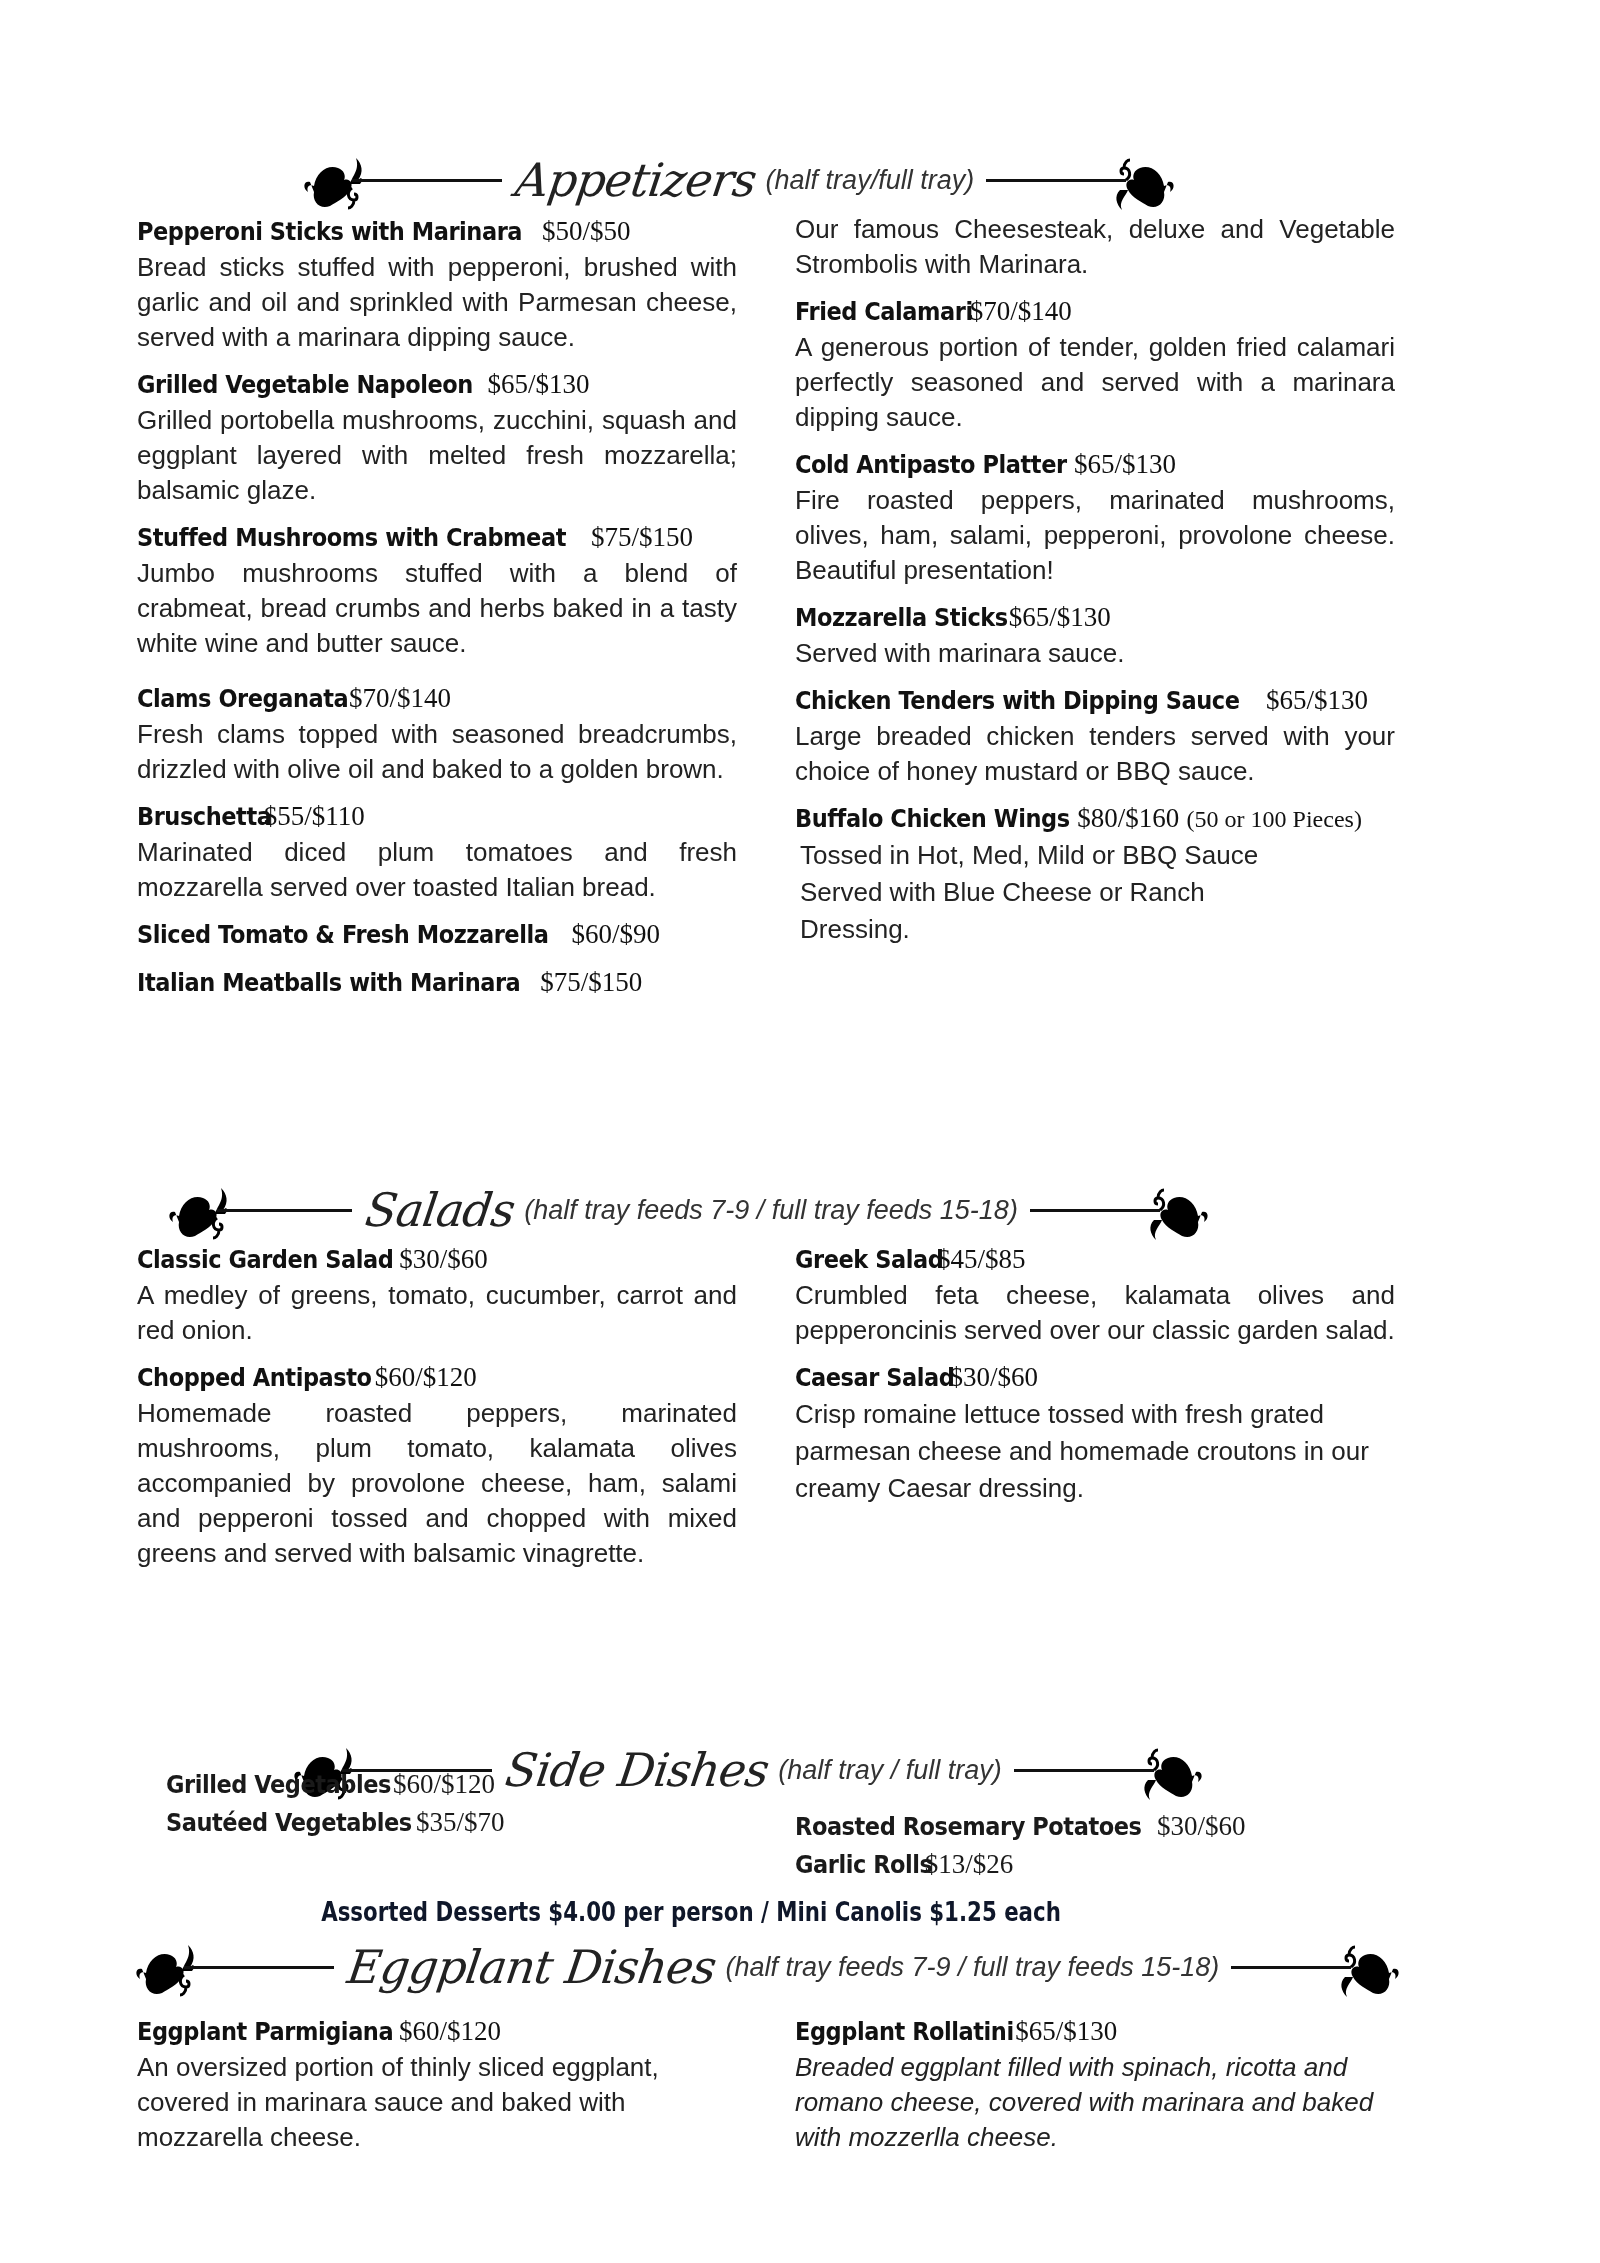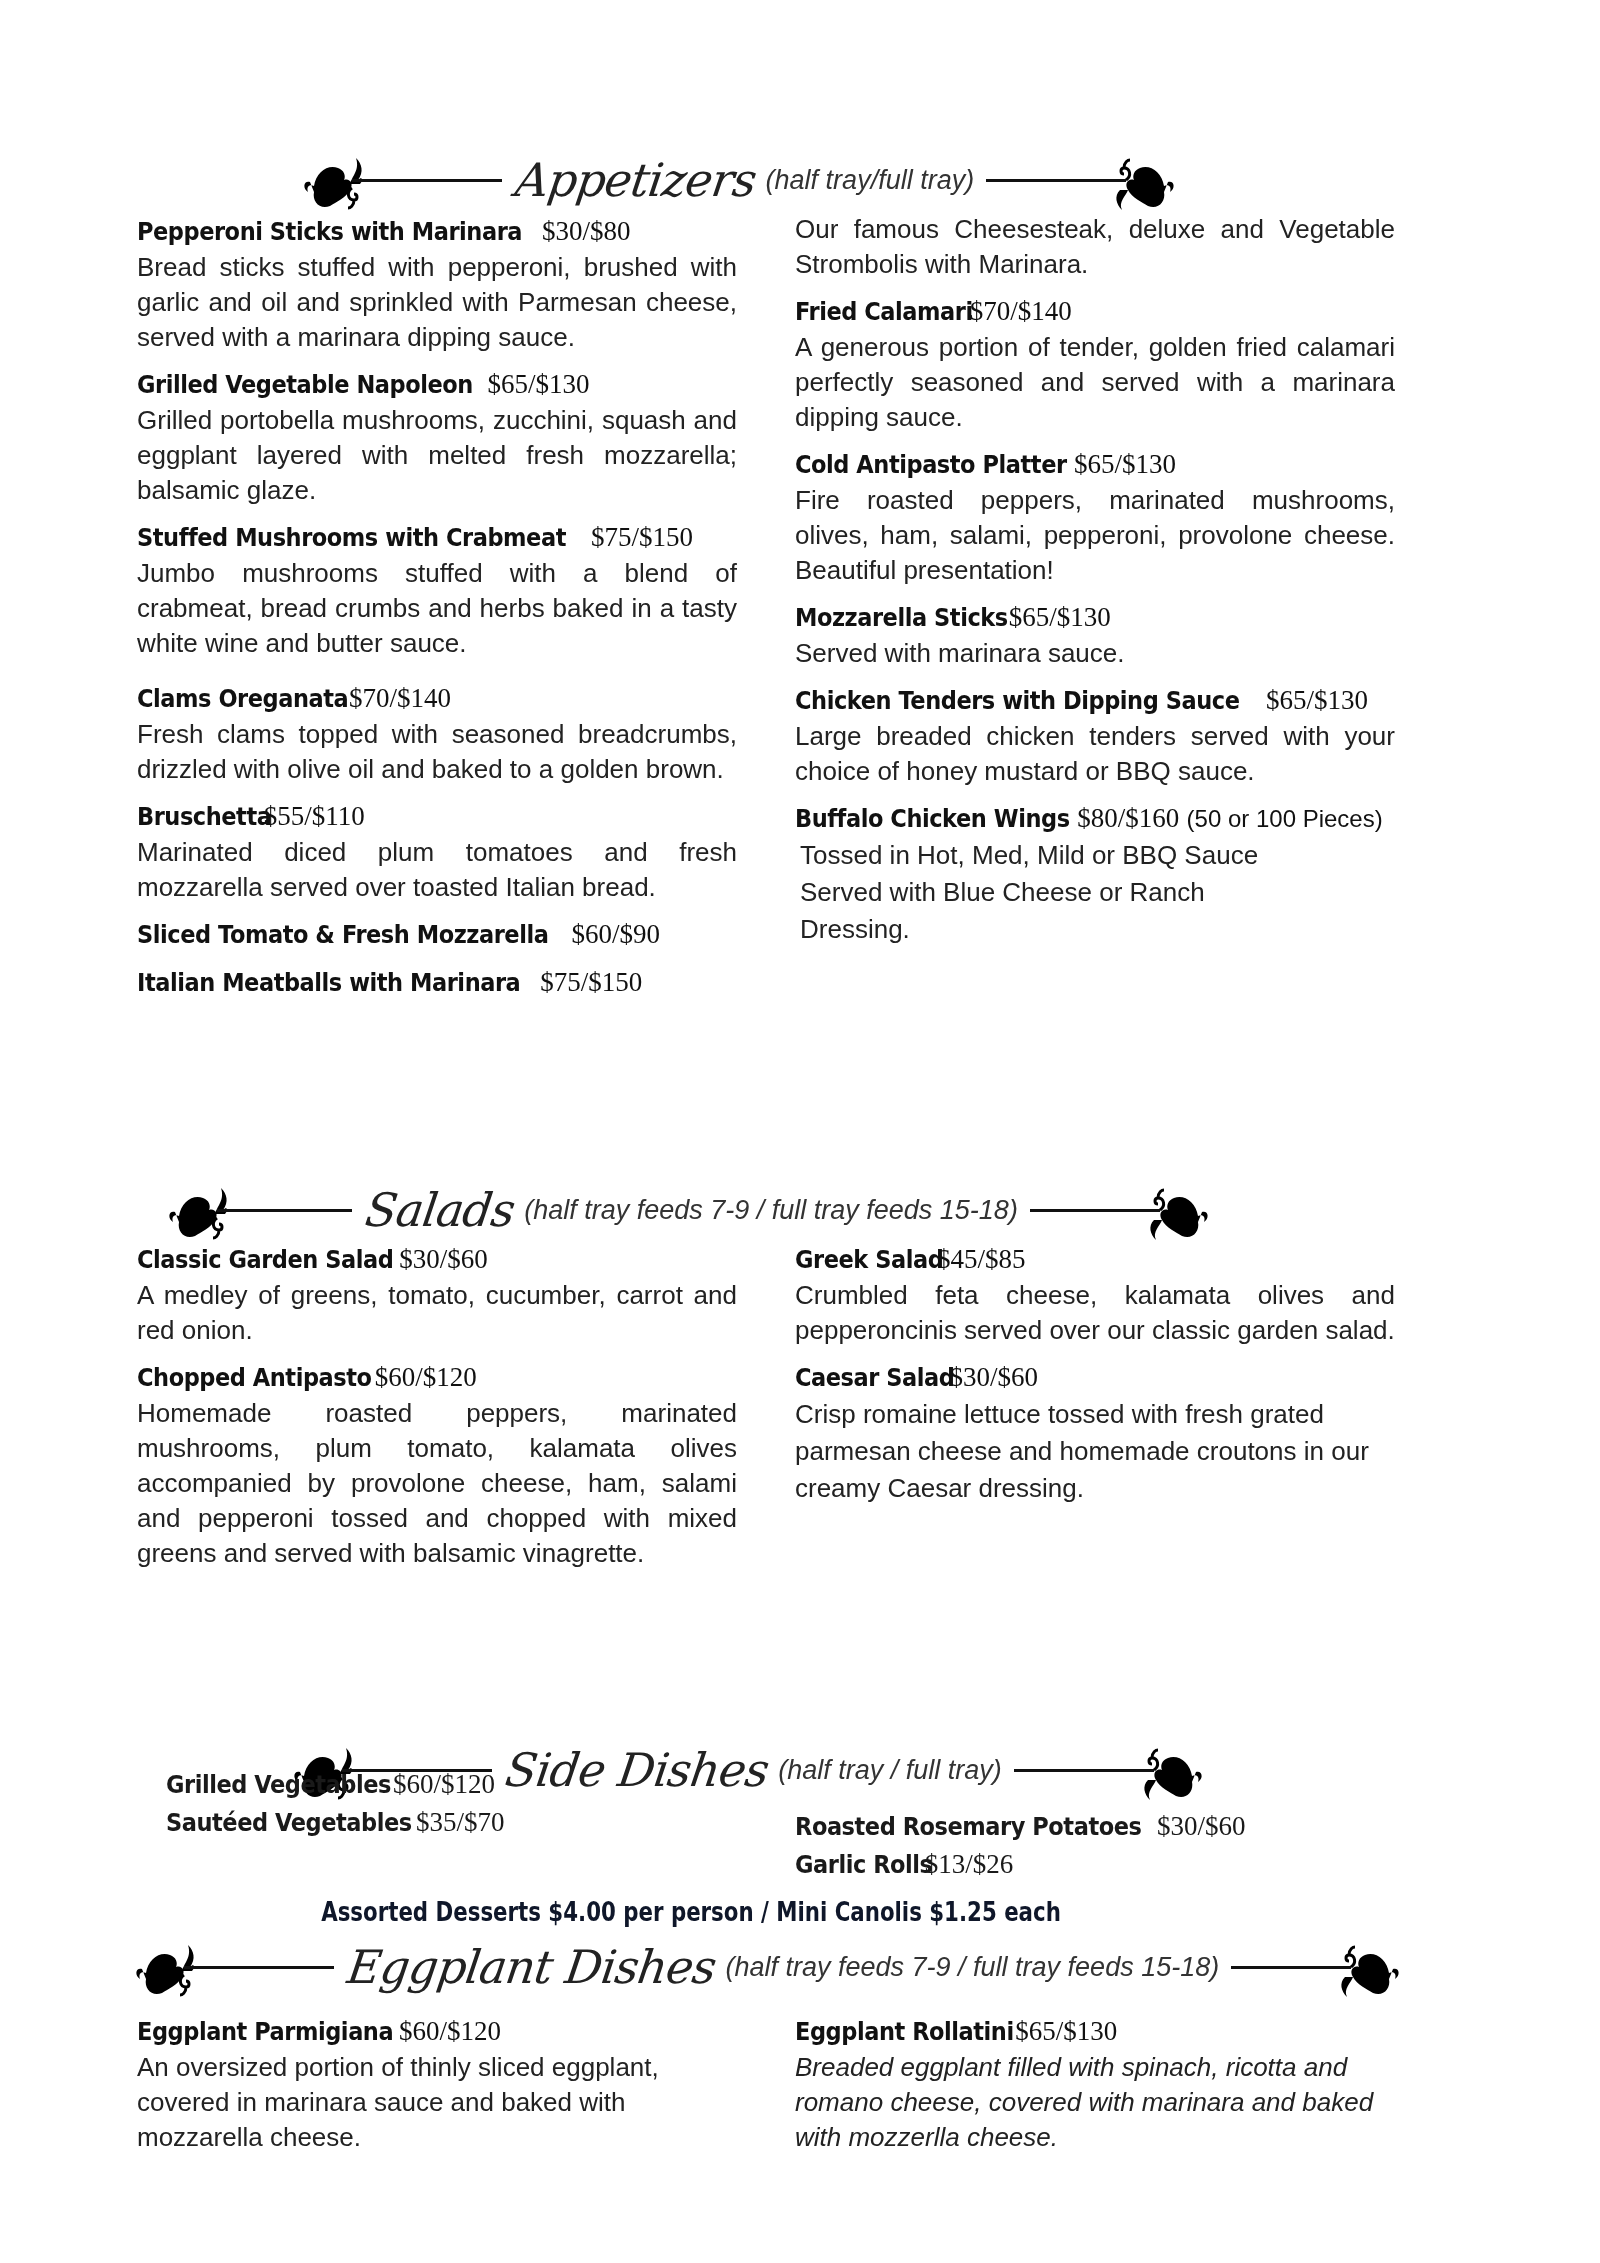--- a/index.html
+++ b/index.html
@@ -10,21 +10,21 @@
   .orn { width: 70px; height: 60px; flex: 0 0 auto; }
   .rule { height: 3px; background: #111; flex: 0 0 auto; }
   .sec-title { font-family: "DejaVu Serif", serif; font-style: italic; font-size: 46px; color: #222; margin: 0 10px 0 14px; letter-spacing: -1px; font-weight: normal; transform: skewX(-8deg); }
   .sec-note { font-family: "Liberation Sans", sans-serif; font-style: italic; font-size: 27px; color: #333; margin-right: 12px; white-space: nowrap; }
 
   .col { position: absolute; width: 600px; }
   .item { margin-bottom: 10px; }
   .item-head { font-family: "Liberation Serif", serif; font-size: 29px; line-height: 36px; color: #111; white-space: nowrap; }
   .item-name { font-family: "DejaVu Sans", sans-serif; font-weight: bold; font-size: 25px; letter-spacing: -0.5px; transform: scaleX(0.9); display: inline-block; transform-origin: left center; margin-right: -30px; }
   .item-price { font-family: "Liberation Serif", serif; font-size: 27px; }
-  .item-extra { font-family: Liberation Sans, sans-serif; font-size: 24px; }
+  .item-extra { font-family: Liberation Serif, serif; font-size: 24px; }
   .item-desc { font-family: "Liberation Sans", sans-serif; font-size: 26px; line-height: 35px; color: #222; text-align: justify; }
 
   .simple-row { font-family: "Liberation Serif", serif; font-size: 28px; line-height: 37px; white-space: nowrap; }
   .dessert-line { position: absolute; left: 0; width: 1382px; text-align: center; top: 1897px; font-family: "DejaVu Sans", sans-serif; font-weight: bold; font-size: 26px; color: #0f172a; }
   .dessert-line span { display: inline-block; transform: scaleX(0.82); }
 </style>
 </head>
 <body>
 
 <svg width="0" height="0" style="position:absolute">
@@ -54,21 +54,21 @@
     <span class="sec-title">Appetizers</span>
     <span class="sec-note">(half tray/full tray)</span>
     <div class="rule" style="width:140px;"></div>
     <svg class="orn" viewBox="0 0 70 60" style="margin-left:-18px;">
         <use href="#orn-right"></use>
       </svg>
   </div>
 
   <div class="col" style="left:137px; top:212px;">
     <div class="item">
-      <div class="item-head"><span class="item-name">Pepperoni Sticks with Marinara</span> <span class="item-price">$30/$80</span></div>
+      <div class="item-head"><span class="item-name">Pepperoni Sticks with Marinara</span> <span class="item-price">$50/$50</span></div>
       <div class="item-desc">Bread sticks stuffed with pepperoni, brushed with garlic and oil and sprinkled with Parmesan cheese, served with a marinara dipping sauce.</div>
     </div>
     <div class="item">
       <div class="item-head"><span class="item-name">Grilled Vegetable Napoleon</span> <span class="item-price">$65/$130</span></div>
       <div class="item-desc">Grilled portobella mushrooms, zucchini, squash and eggplant layered with melted fresh mozzarella; balsamic glaze.</div>
     </div>
     <div class="item">
       <div class="item-head"><span class="item-name">Stuffed Mushrooms with Crabmeat</span> <span class="item-price">$75/$150</span></div>
       <div class="item-desc">Jumbo mushrooms stuffed with a blend of crabmeat, bread crumbs and herbs baked in a tasty white wine and butter sauce.</div>
     </div>

